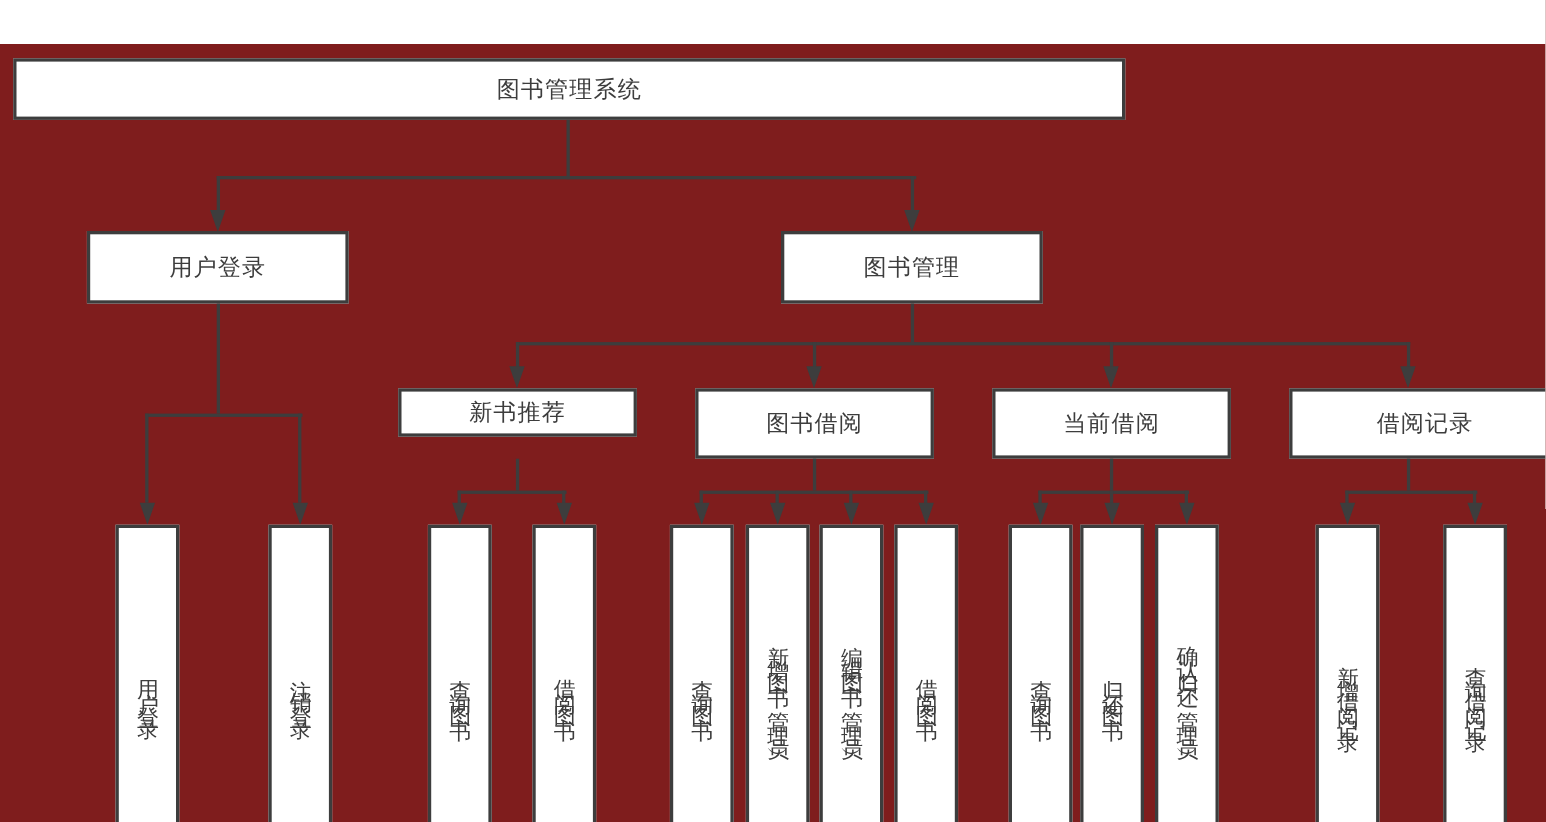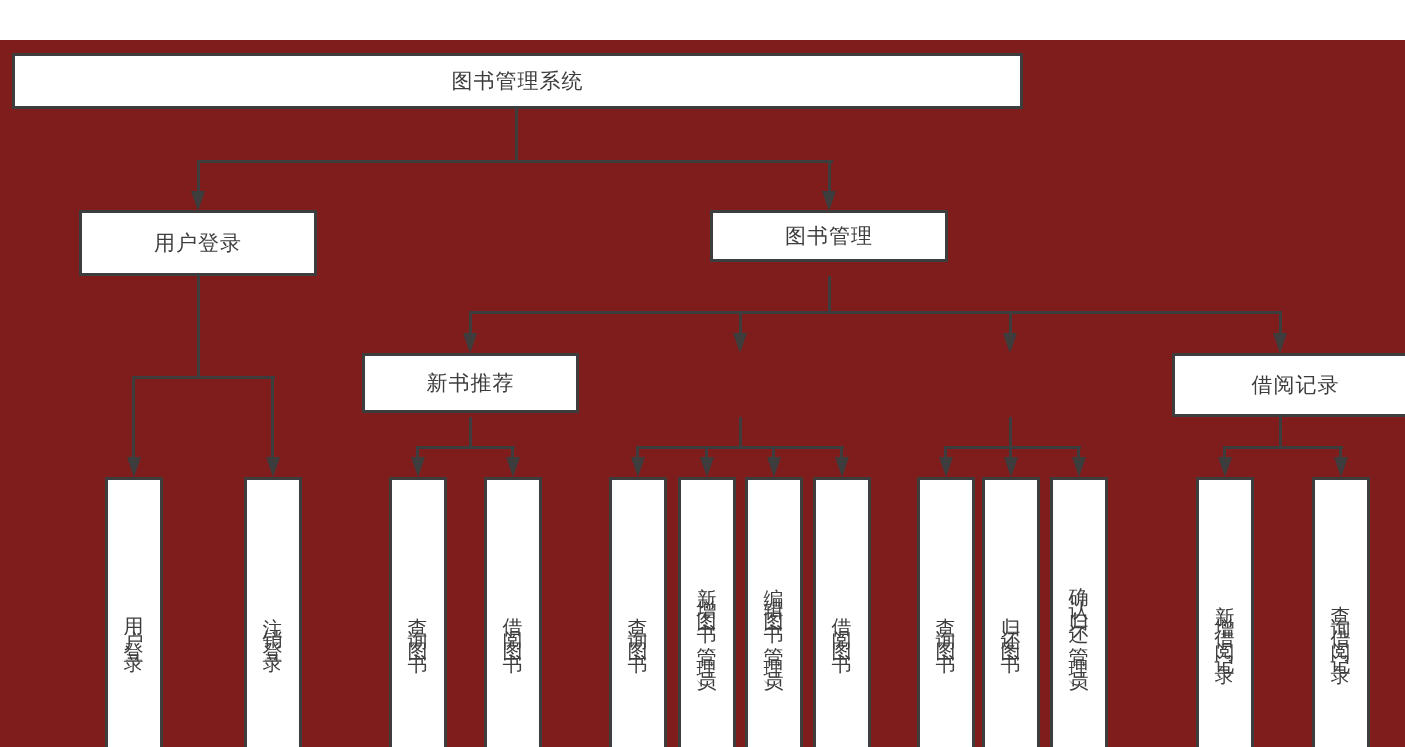--- a/index.html
+++ b/index.html
@@ -76,21 +76,21 @@
   <div class="vl" style="left:515px;top:69px;height:54px"></div>
   <div class="hl" style="left:197px;top:120px;width:636px"></div>
   <div class="vl" style="left:197px;top:120px;height:33px"></div>
   <div class="ah" style="left:191px;top:151px"></div>
   <div class="vl" style="left:828px;top:120px;height:33px"></div>
   <div class="ah" style="left:822px;top:151px"></div>
 
   <div class="node" style="left:79px;top:170px;width:238px;height:66px">
     <span>用户登录</span>
   </div>
-  <div class="node" style="left:710px;top:170px;width:238px;height:52px">
+  <div class="node" style="left:710px;top:170px;width:238px;height:66px">
     <span>图书管理</span>
   </div>
 
   <div class="vl" style="left:197px;top:236px;height:100px"></div>
   <div class="hl" style="left:132px;top:336px;width:143px"></div>
   <div class="vl" style="left:132px;top:336px;height:81px"></div>
   <div class="ah" style="left:127px;top:417px"></div>
   <div class="vl" style="left:271px;top:336px;height:81px"></div>
   <div class="ah" style="left:266px;top:417px"></div>
 
@@ -98,22 +98,28 @@
   <div class="hl" style="left:469px;top:271px;width:813px"></div>
   <div class="vl" style="left:469px;top:271px;height:24px"></div>
   <div class="ah" style="left:463px;top:293px"></div>
   <div class="vl" style="left:739px;top:271px;height:24px"></div>
   <div class="ah" style="left:733px;top:293px"></div>
   <div class="vl" style="left:1009px;top:271px;height:24px"></div>
   <div class="ah" style="left:1003px;top:293px"></div>
   <div class="vl" style="left:1279px;top:271px;height:24px"></div>
   <div class="ah" style="left:1273px;top:293px"></div>
 
-  <div class="node" style="left:362px;top:313px;width:217px;height:60px">
+  <div class="node" style="left:362px;top:313px;width:217px;height:44px">
     <span>新书推荐</span>
+  </div>
+  <div class="node" style="left:632px;top:313px;width:217px;height:64px">
+    <span>图书借阅</span>
+  </div>
+  <div class="node" style="left:902px;top:313px;width:217px;height:64px">
+    <span>当前借阅</span>
   </div>
   <div class="node" style="left:1172px;top:313px;width:247px;height:64px">
     <span>借阅记录</span>
   </div>
 
   <div class="vl" style="left:469px;top:377px;height:29px"></div>
   <div class="vl" style="left:739px;top:377px;height:29px"></div>
   <div class="vl" style="left:1009px;top:377px;height:29px"></div>
   <div class="vl" style="left:1279px;top:377px;height:29px"></div>
 

